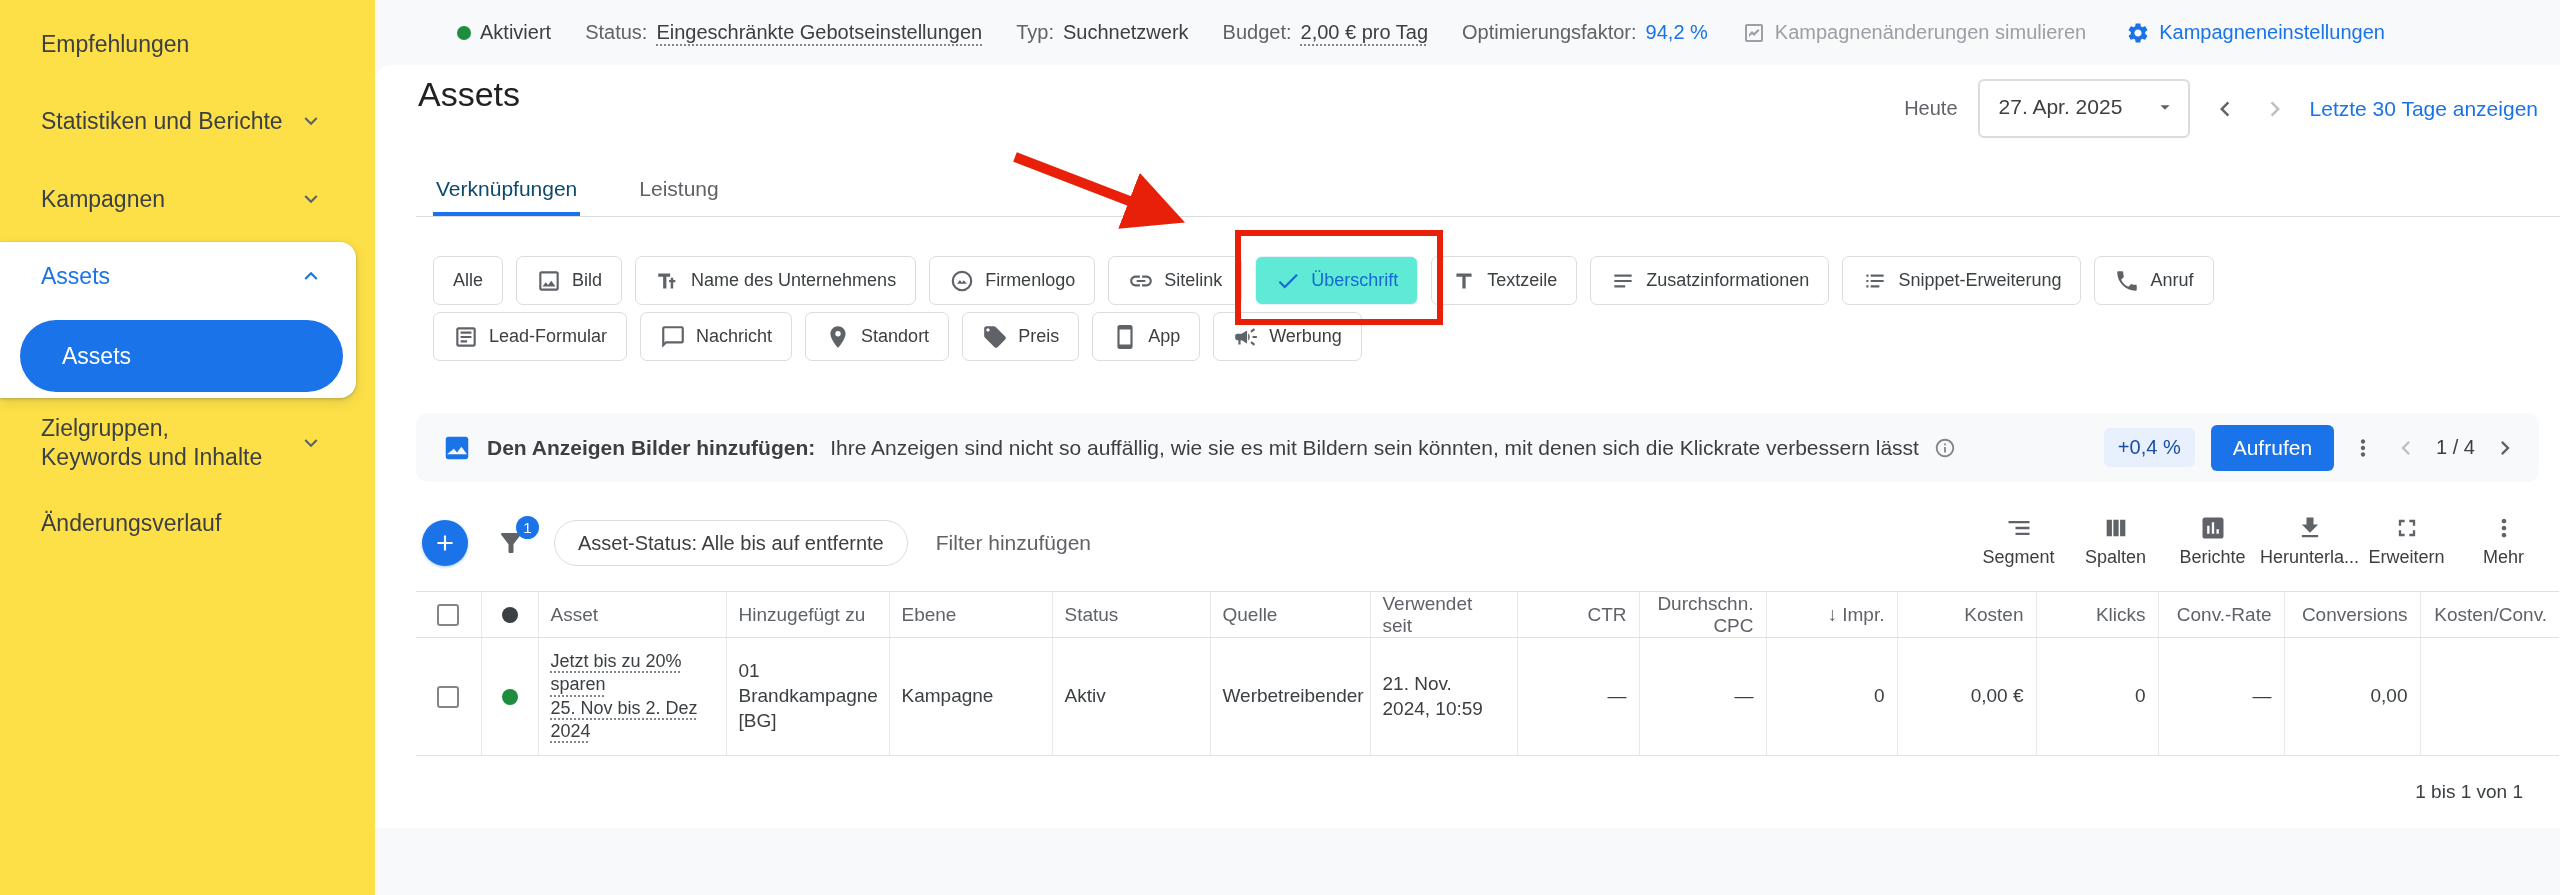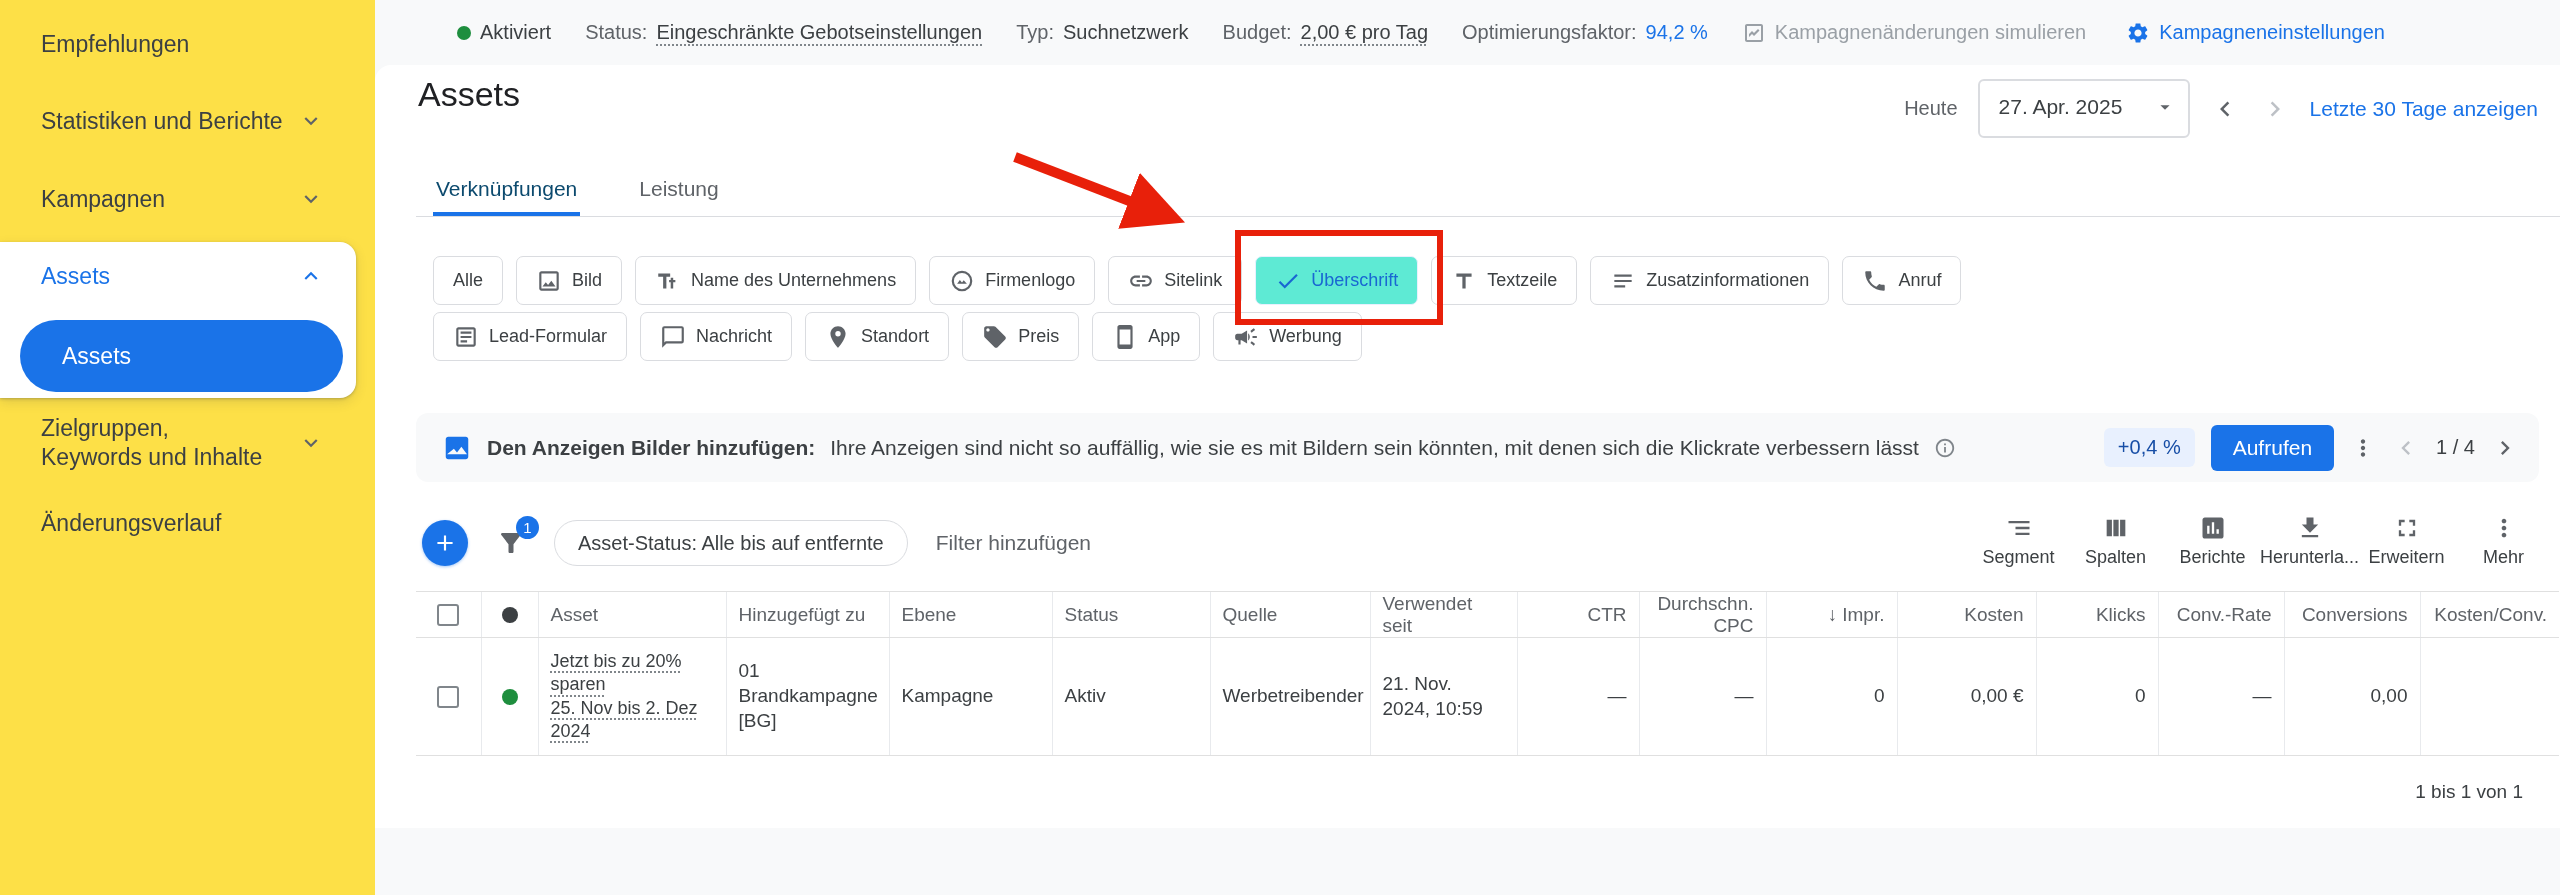--- a/index.html
+++ b/index.html
@@ -312,20 +312,26 @@
       <svg class="ci" viewBox="0 0 24 24">
           <path d="M5 5h14v3h-5.5v11h-3V8H5z"></path>
         </svg>
       <span>Textzeile</span>
     </div>
     <div class="chip">
       <svg class="ci" viewBox="0 0 24 24">
           <path d="M4 6h16v2H4zm0 5h16v2H4zm0 5h10v2H4z"></path>
         </svg>
       <span>Zusatzinformationen</span>
+    </div>
+    <div class="chip">
+      <svg class="ci" viewBox="0 0 24 24">
+          <path d="M4 6h2v2H4zm4 0h12v2H8zM4 11h2v2H4zm4 0h12v2H8zM4 16h2v2H4zm4 0h8v2H8z"></path>
+        </svg>
+      <span>Snippet-Erweiterung</span>
     </div>
     <div class="chip">
       <svg class="ci" viewBox="0 0 24 24">
           <path d="M6.62 10.79c1.44 2.83 3.76 5.14 6.59 6.59l2.2-2.21c.27-.26.66-.35 1.01-.24 1.12.37 2.33.57 3.57.57.55 0 1 .45 1 1V20c0 .55-.45 1-1 1-9.39 0-17-7.61-17-17 0-.55.45-1 1-1h3.5c.55 0 1 .45 1 1 0 1.25.2 2.45.57 3.57.11.35.03.74-.25 1.02l-2.2 2.2z"></path>
         </svg>
       <span>Anruf</span>
     </div>
   </div>
 
   <div class="chips-row r2">

